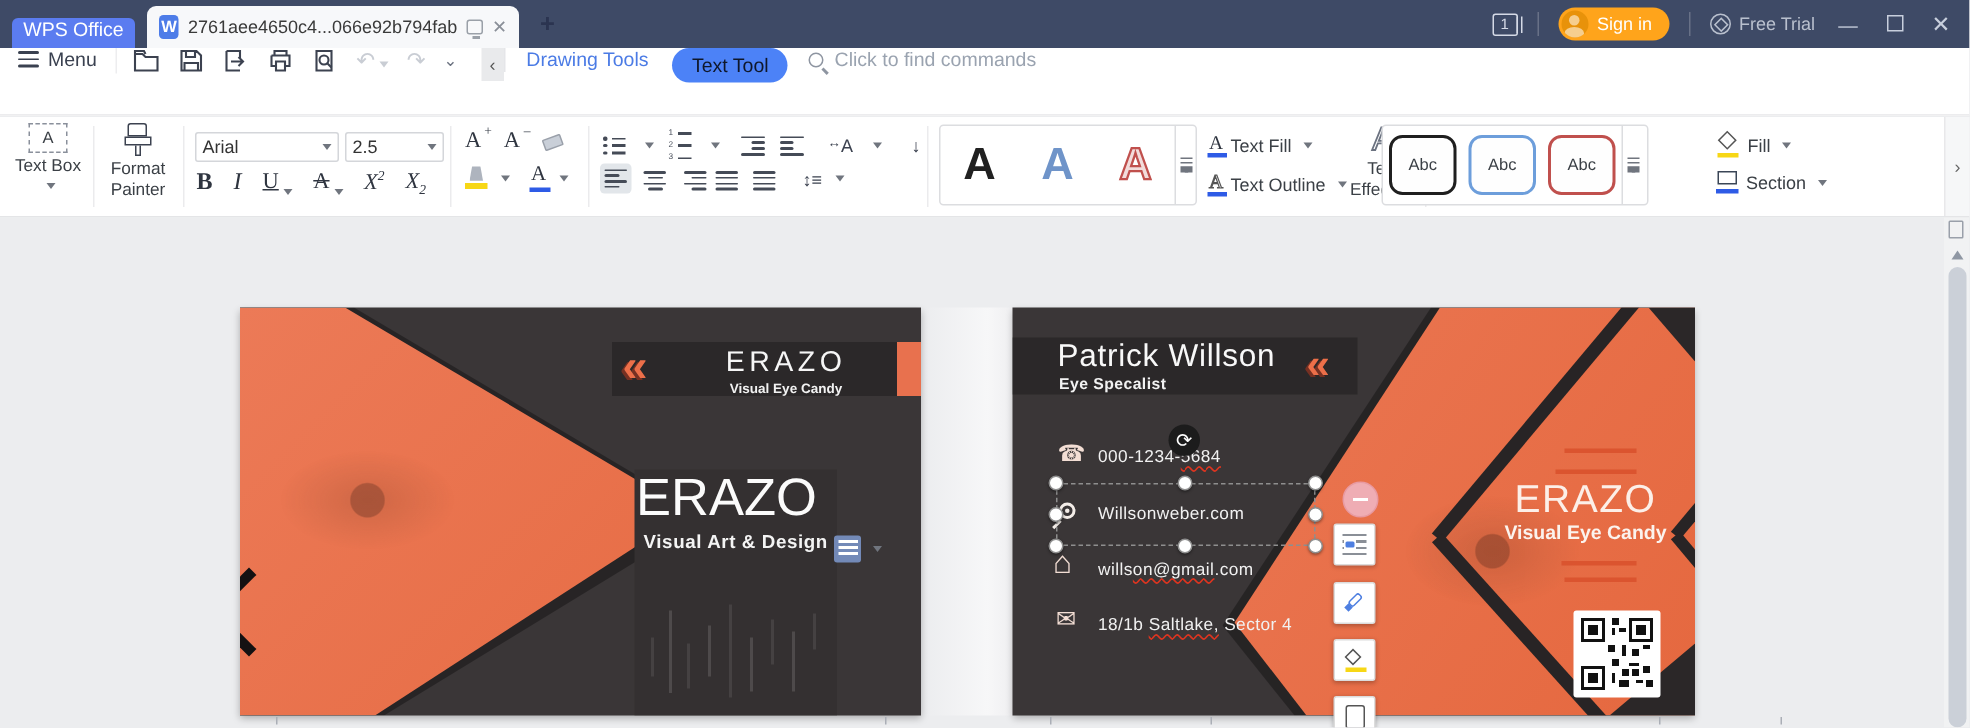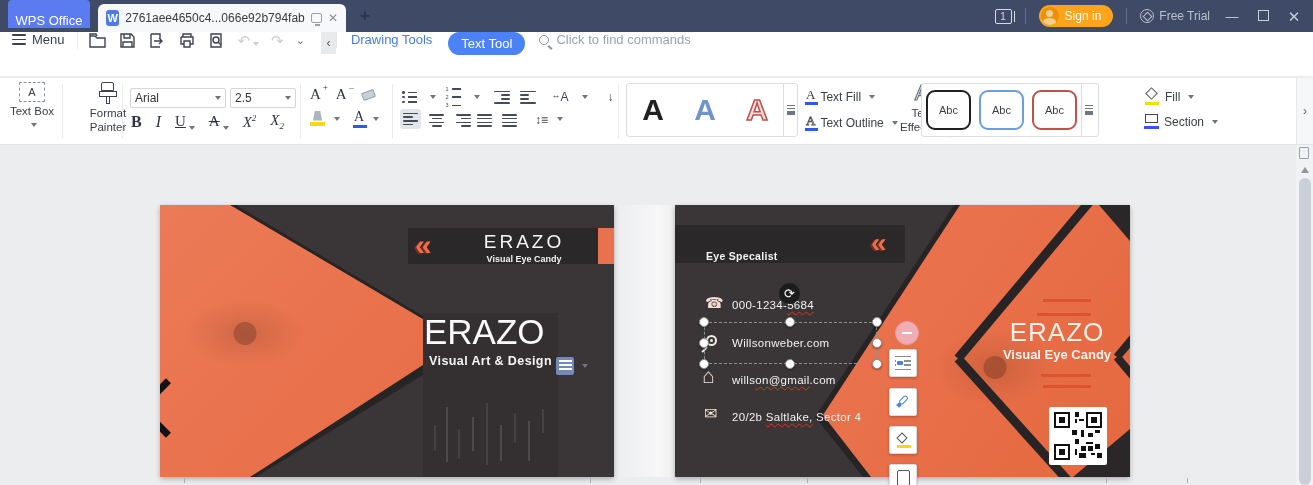--- a/index.html
+++ b/index.html
@@ -1,21 +1,21 @@
 <!DOCTYPE html>
 <html><head>
 <meta charset="utf-8">
 <style>
   *{box-sizing:border-box;margin:0;padding:0}
   html,body{width:1313px;height:485px;overflow:hidden;font-family:"Liberation Sans",sans-serif;background:#ECEDEF}
   .abs{position:absolute}
   #app{position:relative;width:1313px;height:485px}
   
   #titlebar{position:absolute;inset:0 0 auto 0;height:32px;background:#3E4A66}
-  .wps-btn{position:absolute;left:8px;top:0;width:82px;height:28px;background:#5B7CF0;color:#fff;font-size:13px;display:flex;align-items:flex-end;justify-content:center;border-radius:4px 4px 0 0}
+  .wps-btn{position:absolute;left:8px;top:12px;width:82px;height:28px;background:#5B7CF0;color:#fff;font-size:13px;display:flex;align-items:flex-start;justify-content:center;border-radius:4px 4px 0 0}
   .doc-tab{position:absolute;left:98px;top:4px;width:248px;height:28px;background:#F7F8FA;border-radius:6px 6px 0 0;display:flex;align-items:center;padding:0 8px;gap:6px}
   .wlogo{width:16px;height:16px;background:#4D7CE8;border-radius:3px;color:#fff;font-size:11px;font-weight:bold;display:flex;align-items:center;justify-content:center}
   .doc-tab .t{font-size:12px;color:#3A3A3A;white-space:nowrap}
   .tabico{color:#8A8F98;font-size:12px;line-height:1}
   .monitor{width:13px;height:10px;border:1.4px solid #9AA0A8;border-radius:2px;position:relative}
   .monitor:after{content:"";position:absolute;left:3px;bottom:-4px;width:5px;height:2px;background:#9AA0A8}
   .newtab-plus{position:absolute;left:360px;top:6px;font-size:17px;color:#2B3450;font-weight:bold}
   .tb-right{position:absolute;right:10px;top:0;height:32px;display:flex;align-items:center;gap:13px}
   .pages-badge{width:17px;height:15px;border:1.4px solid #D5DAE6;border-radius:2px;color:#D5DAE6;font-size:10px;display:flex;align-items:center;justify-content:center;position:relative}
   .pages-badge:after{content:"";position:absolute;right:-4px;top:1px;width:2px;height:11px;border-left:1.4px solid #D5DAE6;border-right:1.4px solid #D5DAE6}
@@ -36,21 +36,21 @@
   .burger{display:flex;flex-direction:column;gap:3px}
   .burger i{width:14px;height:1.6px;background:#3A4150;border-radius:1px}
   .qat{display:flex;align-items:center;gap:12px;padding:0 10px;border-left:1px solid #EDEDEF}
   .qat svg{display:block}
   .gray-glyph{color:#C9CDD4;font-size:15px;line-height:1}
   .dd{width:0;height:0;border-left:3.5px solid transparent;border-right:3.5px solid transparent;border-top:4px solid #70757E;display:inline-block;margin-left:3px}
   .dd.lite{border-top-color:#C9CDD4}
   .tab-scroll{width:15px;height:22px;background:#E9EAEC;color:#555;font-size:12px;display:flex;align-items:center;justify-content:center;margin-left:6px}
   .mtabs{display:flex;align-items:center;gap:27px;padding:0 14px 0 6px;font-size:13px;color:#333A45}
   .ctx{color:#4B7BE5;font-size:13px;margin-left:14px}
-  .pill{background:#4C82F7;color:#ffffff;border-radius:13px;padding:4px 13px;font-size:13px;margin-left:16px}
+  .pill{background:#4C82F7;color:#0f172a;border-radius:13px;padding:4px 13px;font-size:13px;margin-left:16px}
   .searchbox{display:flex;align-items:center;gap:7px;margin-left:14px}
   .mag{width:10px;height:10px;border:1.6px solid #8E95A1;border-radius:50%;position:relative}
   .mag:after{content:"";position:absolute;left:9px;top:9px;width:5px;height:1.6px;background:#8E95A1;transform:rotate(45deg);transform-origin:0 0}
   .searchbox input{border:none;outline:none;font-size:13px;color:#14532d;width:150px;background:transparent}
   .searchbox input::placeholder{color:#9AA3B0}
   .mright{position:absolute;right:8px;top:32px;height:45px;display:flex;align-items:center;gap:15px}
   .mi{color:#3C4250;font-size:13px;display:flex;align-items:center}
   .bubble{width:15px;height:11px;border:1.5px solid #3C4250;border-radius:3px;position:relative}
   .bubble:after{content:"";position:absolute;left:2px;bottom:-4px;border-left:3px solid transparent;border-right:3px solid transparent;border-top:4px solid #3C4250}
   .kebab{color:#3C4250;font-size:14px;letter-spacing:0}
@@ -240,21 +240,21 @@
   <div id="ribbon">
 
     <div class="bigbtn" style="left:6px;width:52px">
       <span class="tbx-ico">
           <span>A</span>
         </span>
       <span><span>Text Box</span><i class="dd"></i></span>
     </div>
     <div class="rdiv" style="left:62px"></div>
 
-    <div class="bigbtn" style="left:80px;width:56px">
+    <div class="bigbtn" style="left:64px;width:56px">
       <span class="painter-ico">
           <i class="f"></i>
           <i class="h"></i>
           <i class="s"></i>
         </span>
       <span style="line-height:1.2">Format Painter</span>
     </div>
     <div class="rdiv" style="left:122px"></div>
 
     <div class="combo" style="left:130px;top:10px;width:96px">
@@ -486,36 +486,37 @@
       <div class="poly" style="clip-path:polygon(285px 0,455px 0,455px 272px,196px 272px,148px 210px);background:linear-gradient(125deg,#EC7A57,#E5683F)">
         <span class="eye" style="left:245px;top:115px;width:150px;height:95px"></span>
         <span class="abs" style="left:283px;top:149px;width:235px;height:9px;background:#282425;transform:rotate(-50deg);transform-origin:0 50%"></span>
         <span class="abs" style="left:283px;top:149px;width:235px;height:9px;background:#282425;transform:rotate(48deg);transform-origin:0 50%"></span>
         <span class="abs" style="left:442px;top:148px;width:90px;height:8px;background:#282425;transform:rotate(-50deg);transform-origin:0 50%"></span>
         <span class="abs" style="left:442px;top:148px;width:90px;height:8px;background:#282425;transform:rotate(50deg);transform-origin:0 50%"></span>
         <span class="poly" style="clip-path:polygon(424px 0,455px 0,455px 36px);background:#2B2728"></span>
         <span class="poly" style="clip-path:polygon(455px 224px,455px 272px,398px 272px);background:#2B2728"></span>
       </div>
       <div class="band" style="left:0;top:20px;width:230px;height:38px">
+        <div class="abs" style="left:30px;top:1px;color:#F8F8F8;font-size:21px;letter-spacing:.5px">Patrick Willson</div>
         <div class="abs" style="left:31px;top:25px;color:#F2F2F2;font-size:10.5px;font-weight:bold;letter-spacing:.3px">Eye Specalist</div>
         <span class="abs dchev" style="left:196px;top:4px;font-size:28px">«</span>
       </div>
 
       <span class="abs cico" style="left:30px;top:90px;font-size:15px">☎</span>
       <span class="abs ctext" style="left:57px;top:94px"><span>000-1234-</span><span class="sp">5684</span></span>
       <span class="abs" style="left:28px;top:128px;width:20px;height:22px">
         <i class="abs" style="left:3px;top:2px;width:11px;height:11px;border:2px solid #F3EDE8;border-radius:50%"></i>
         <i class="abs" style="left:4px;top:13px;width:7px;height:2.2px;background:#F3EDE8;transform:rotate(135deg);transform-origin:0 50%"></i>
         <i class="abs" style="left:7px;top:6px;width:3px;height:3px;background:#F3EDE8;border-radius:50%"></i>
       </span>
       <span class="abs ctext" style="left:57px;top:132px">Willsonweber.com</span>
       <span class="abs cico" style="left:27px;top:160px;font-size:21px">⌂</span>
       <span class="abs ctext" style="left:57px;top:169px"><span>wills</span><span class="sp">on@gmail</span><span>.com</span></span>
       <span class="abs cico" style="left:29px;top:201px;font-size:16px">✉</span>
-      <span class="abs ctext" style="left:57px;top:206px"><span>20/2b </span><span class="sp">Saltlake,</span><span> Sector 4</span></span>
+      <span class="abs ctext" style="left:57px;top:206px"><span>18/1b </span><span class="sp">Saltlake,</span><span> Sector 4</span></span>
 
       <span class="abs" style="left:368px;top:94px;width:48px;height:3px;background:#D8502C;opacity:.85"></span>
       <span class="abs" style="left:362px;top:108px;width:54px;height:3px;background:#D8502C;opacity:.85"></span>
       <div class="abs" style="left:312px;top:112px;width:140px;text-align:center;color:#FCEFE8;font-size:26px;letter-spacing:1px">ERAZO</div>
       <div class="abs" style="left:312px;top:142px;width:140px;text-align:center;color:#FBF3EE;font-size:13px;font-weight:bold">Visual Eye Candy</div>
       <span class="abs" style="left:366px;top:169px;width:50px;height:3px;background:#D8502C;opacity:.85"></span>
       <span class="abs" style="left:368px;top:180px;width:48px;height:3px;background:#D8502C;opacity:.85"></span>
       <div class="qr" style="left:374px;top:202px;width:58px;height:58px">
         <svg width="48" height="48" viewBox="0 0 21 21" shape-rendering="crispEdges">
           <rect x="0" y="0" width="7" height="7" fill="#111"></rect>

